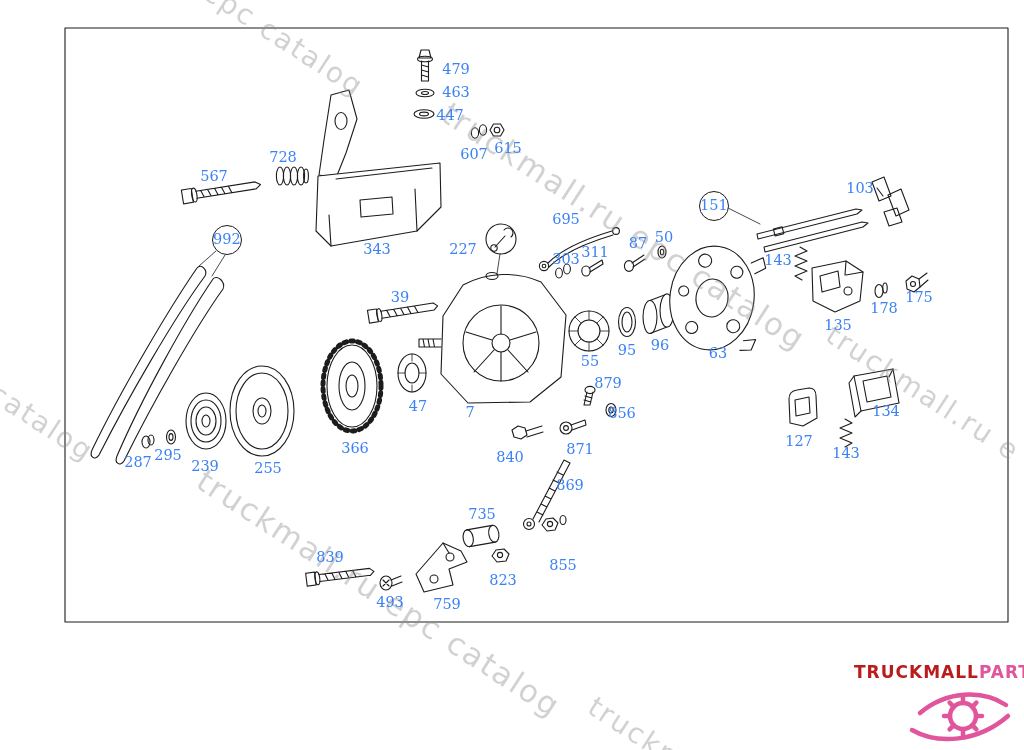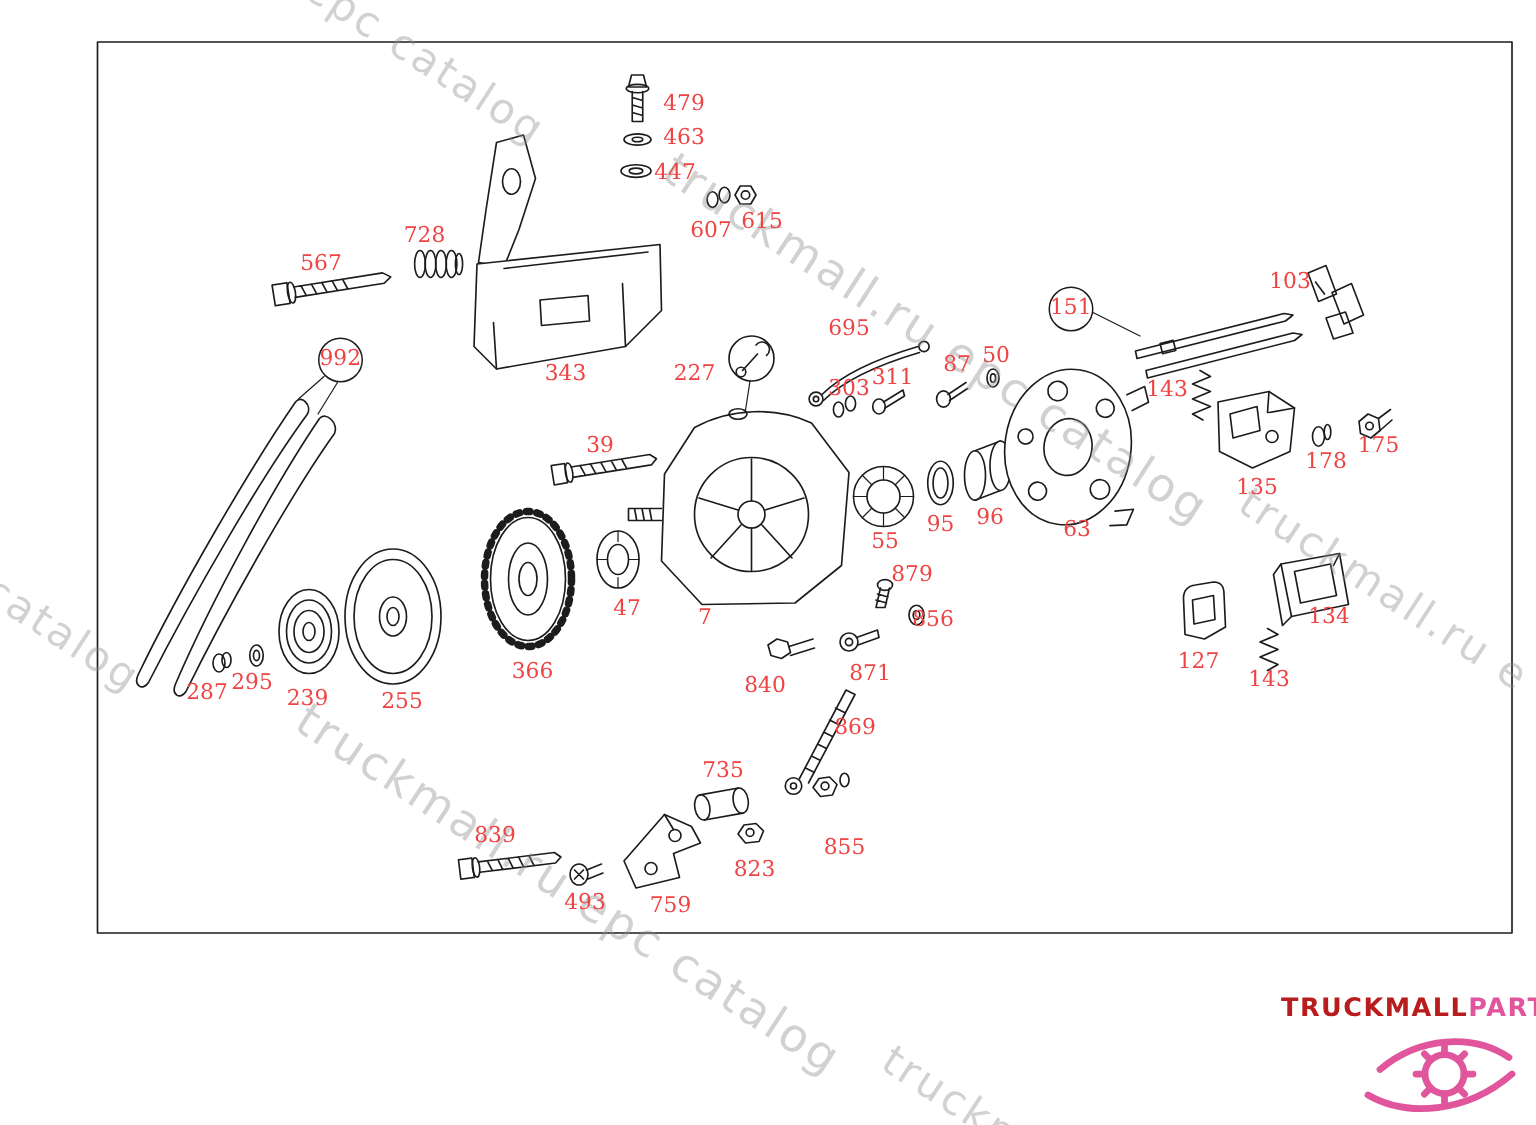--- a/index.html
+++ b/index.html
@@ -4,21 +4,21 @@
 <style>
   html,body{margin:0;padding:0;background:#fff;}
   .stage{position:relative;width:1024px;height:750px;background:#fff;overflow:hidden;
          font-family:"DejaVu Serif",serif;}
   #art{position:absolute;left:0;top:0;}
   #art *{stroke:#1c1c1c;stroke-width:1.1;fill:none;stroke-linecap:round;stroke-linejoin:round;}
   #art .fw{fill:#ffffff;}
   #art .teeth{stroke-width:5;stroke-dasharray:2.5 4.5;}
   #art .thin{stroke-width:0.8;}
   .pl{position:absolute;transform:translate(-50%,-50%);font:14.5px "DejaVu Serif",serif;
-      color:#ef4444;white-space:nowrap;z-index:30;}
+      color:#3b82f6;white-space:nowrap;z-index:30;}
   .pl.circ{width:28px;height:28px;line-height:27px;text-align:left;
            border:1.4px solid #1c1c1c;border-radius:50%;background:#fff;}
   .wm{position:absolute;white-space:nowrap;font:28px "DejaVu Sans",sans-serif;
       color:#8f8f8f;opacity:.40;transform:rotate(33deg);transform-origin:0 0;
       letter-spacing:2px;z-index:20;}
   .logo{position:absolute;right:8px;bottom:2px;width:162px;text-align:center;z-index:40;}
   .logo-text{font:bold 17px "DejaVu Sans",sans-serif;letter-spacing:1px;white-space:nowrap;}
   .lt-gray{color:#b91c1c;}
   .lt-pink{color:#e0559b;}
   .logo-icon{display:block;margin:0 0 0 auto;}

